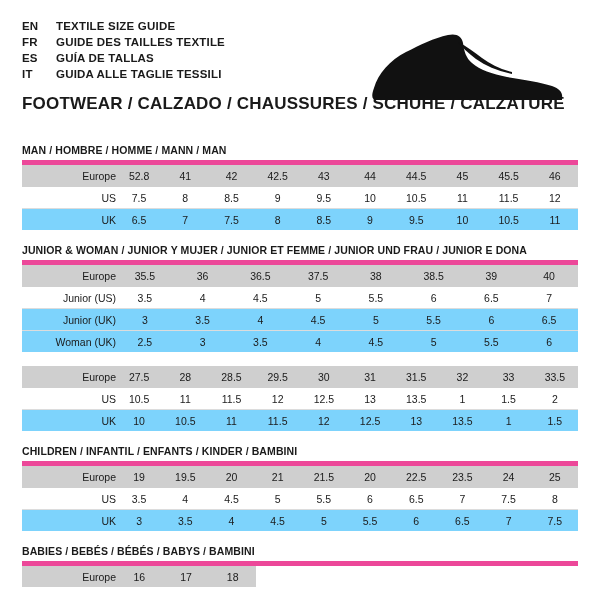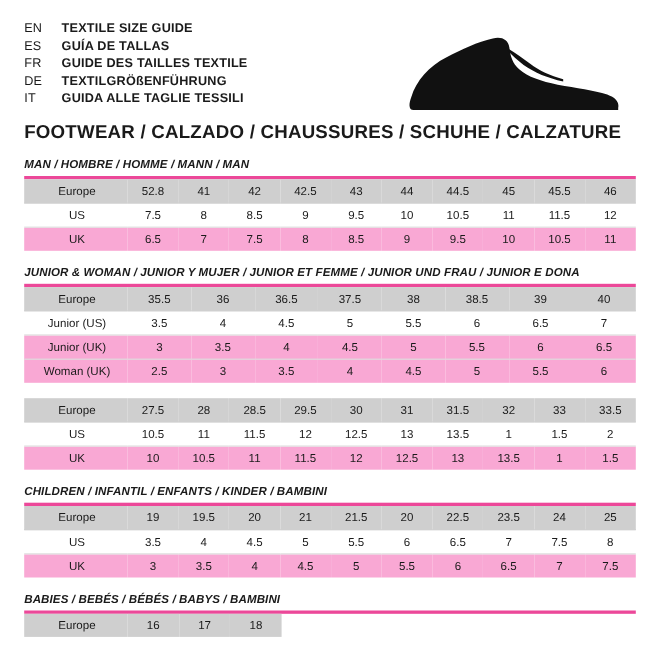--- a/index.html
+++ b/index.html
@@ -32,21 +32,21 @@
     font-size: 11.5px;
     letter-spacing: 0.2px;
   }
   .lang-table td {
     padding: 2px 0 2px 0;
     vertical-align: top;
     white-space: nowrap;
   }
   .lang-code {
     width: 34px;
-    font-weight: normal;
+    font-weight: bold;
   }
   .lang-title {
     font-weight: bold;
     margin-left: 24px;
   }
   .shoe-art {
     position: absolute;
     right: 6px;
     top: 12px;
     width: 210px;
@@ -61,23 +61,22 @@
 
   
   .section {
     margin-top: 14px;
   }
   .section-title {
     font-size: 10.5px;
     font-weight: bold;
     letter-spacing: 0.1px;
     padding-bottom: 4px;
-    border-bottom: 3px solid #ec4899;
+    border-bottom: 5px solid #ec4899;
     margin-bottom: 0;
-    font-style: italic;
   }
   table.size-table {
     border-collapse: collapse;
     width: 100%;
     table-layout: fixed;
     font-size: 10.5px;
   }
   table.size-table.short {
     width: 234px;
   }
@@ -85,54 +84,50 @@
     padding: 3px 0 3px 0;
     text-align: center;
     border-bottom: 1px solid #dcdcdc;
     height: 15px;
   }
   table.size-table tr.head td {
     background: #cfcfcf;
     border-bottom: 1px solid #cfcfcf;
   }
   table.size-table tr.shaded td {
-    background: #f9a8d4;
+    background: #7dd3fc;
   }
   table.size-table td.rowlabel {
-    text-align: center;
+    text-align: right;
     padding-left: 2px;
     width: 92px;
   }
   table.size-table tr:last-child td {
     border-bottom: none;
   }
 </style>
 </head>
 <body>
 
 <div class="page">
 
   <div class="header">
     <table class="lang-table">
       <tbody>
         <tr>
           <td class="lang-code">EN</td>
           <td class="lang-title">TEXTILE SIZE GUIDE</td>
         </tr>
         <tr>
-          <td class="lang-code">ES</td>
-          <td class="lang-title">GUÍA DE TALLAS</td>
-        </tr>
-        <tr>
           <td class="lang-code">FR</td>
           <td class="lang-title">GUIDE DES TAILLES TEXTILE</td>
         </tr>
         <tr>
-          <td class="lang-code">DE</td>
-          <td class="lang-title">TEXTILGRÖßENFÜHRUNG</td>
+          <td class="lang-code">ES</td>
+          <td class="lang-title">GUÍA DE TALLAS</td>
         </tr>
         <tr>
           <td class="lang-code">IT</td>
           <td class="lang-title">GUIDA ALLE TAGLIE TESSILI</td>
         </tr>
       </tbody>
     </table>
 
     <svg class="shoe-art" viewBox="0 0 210 80" aria-hidden="true">
       <path fill="#111111" d="M12 58 C16 44 28 30 44 22 C58 15 72 8 86 5 C94 3 100 6 101 13 C102 21 104 28 110 33 C118 40 130 44 145 47 C162 50 178 52 190 56 C198 59 201 63 200 68 L200 70 L14 70 C10 70 9 66 12 58 Z"></path>

